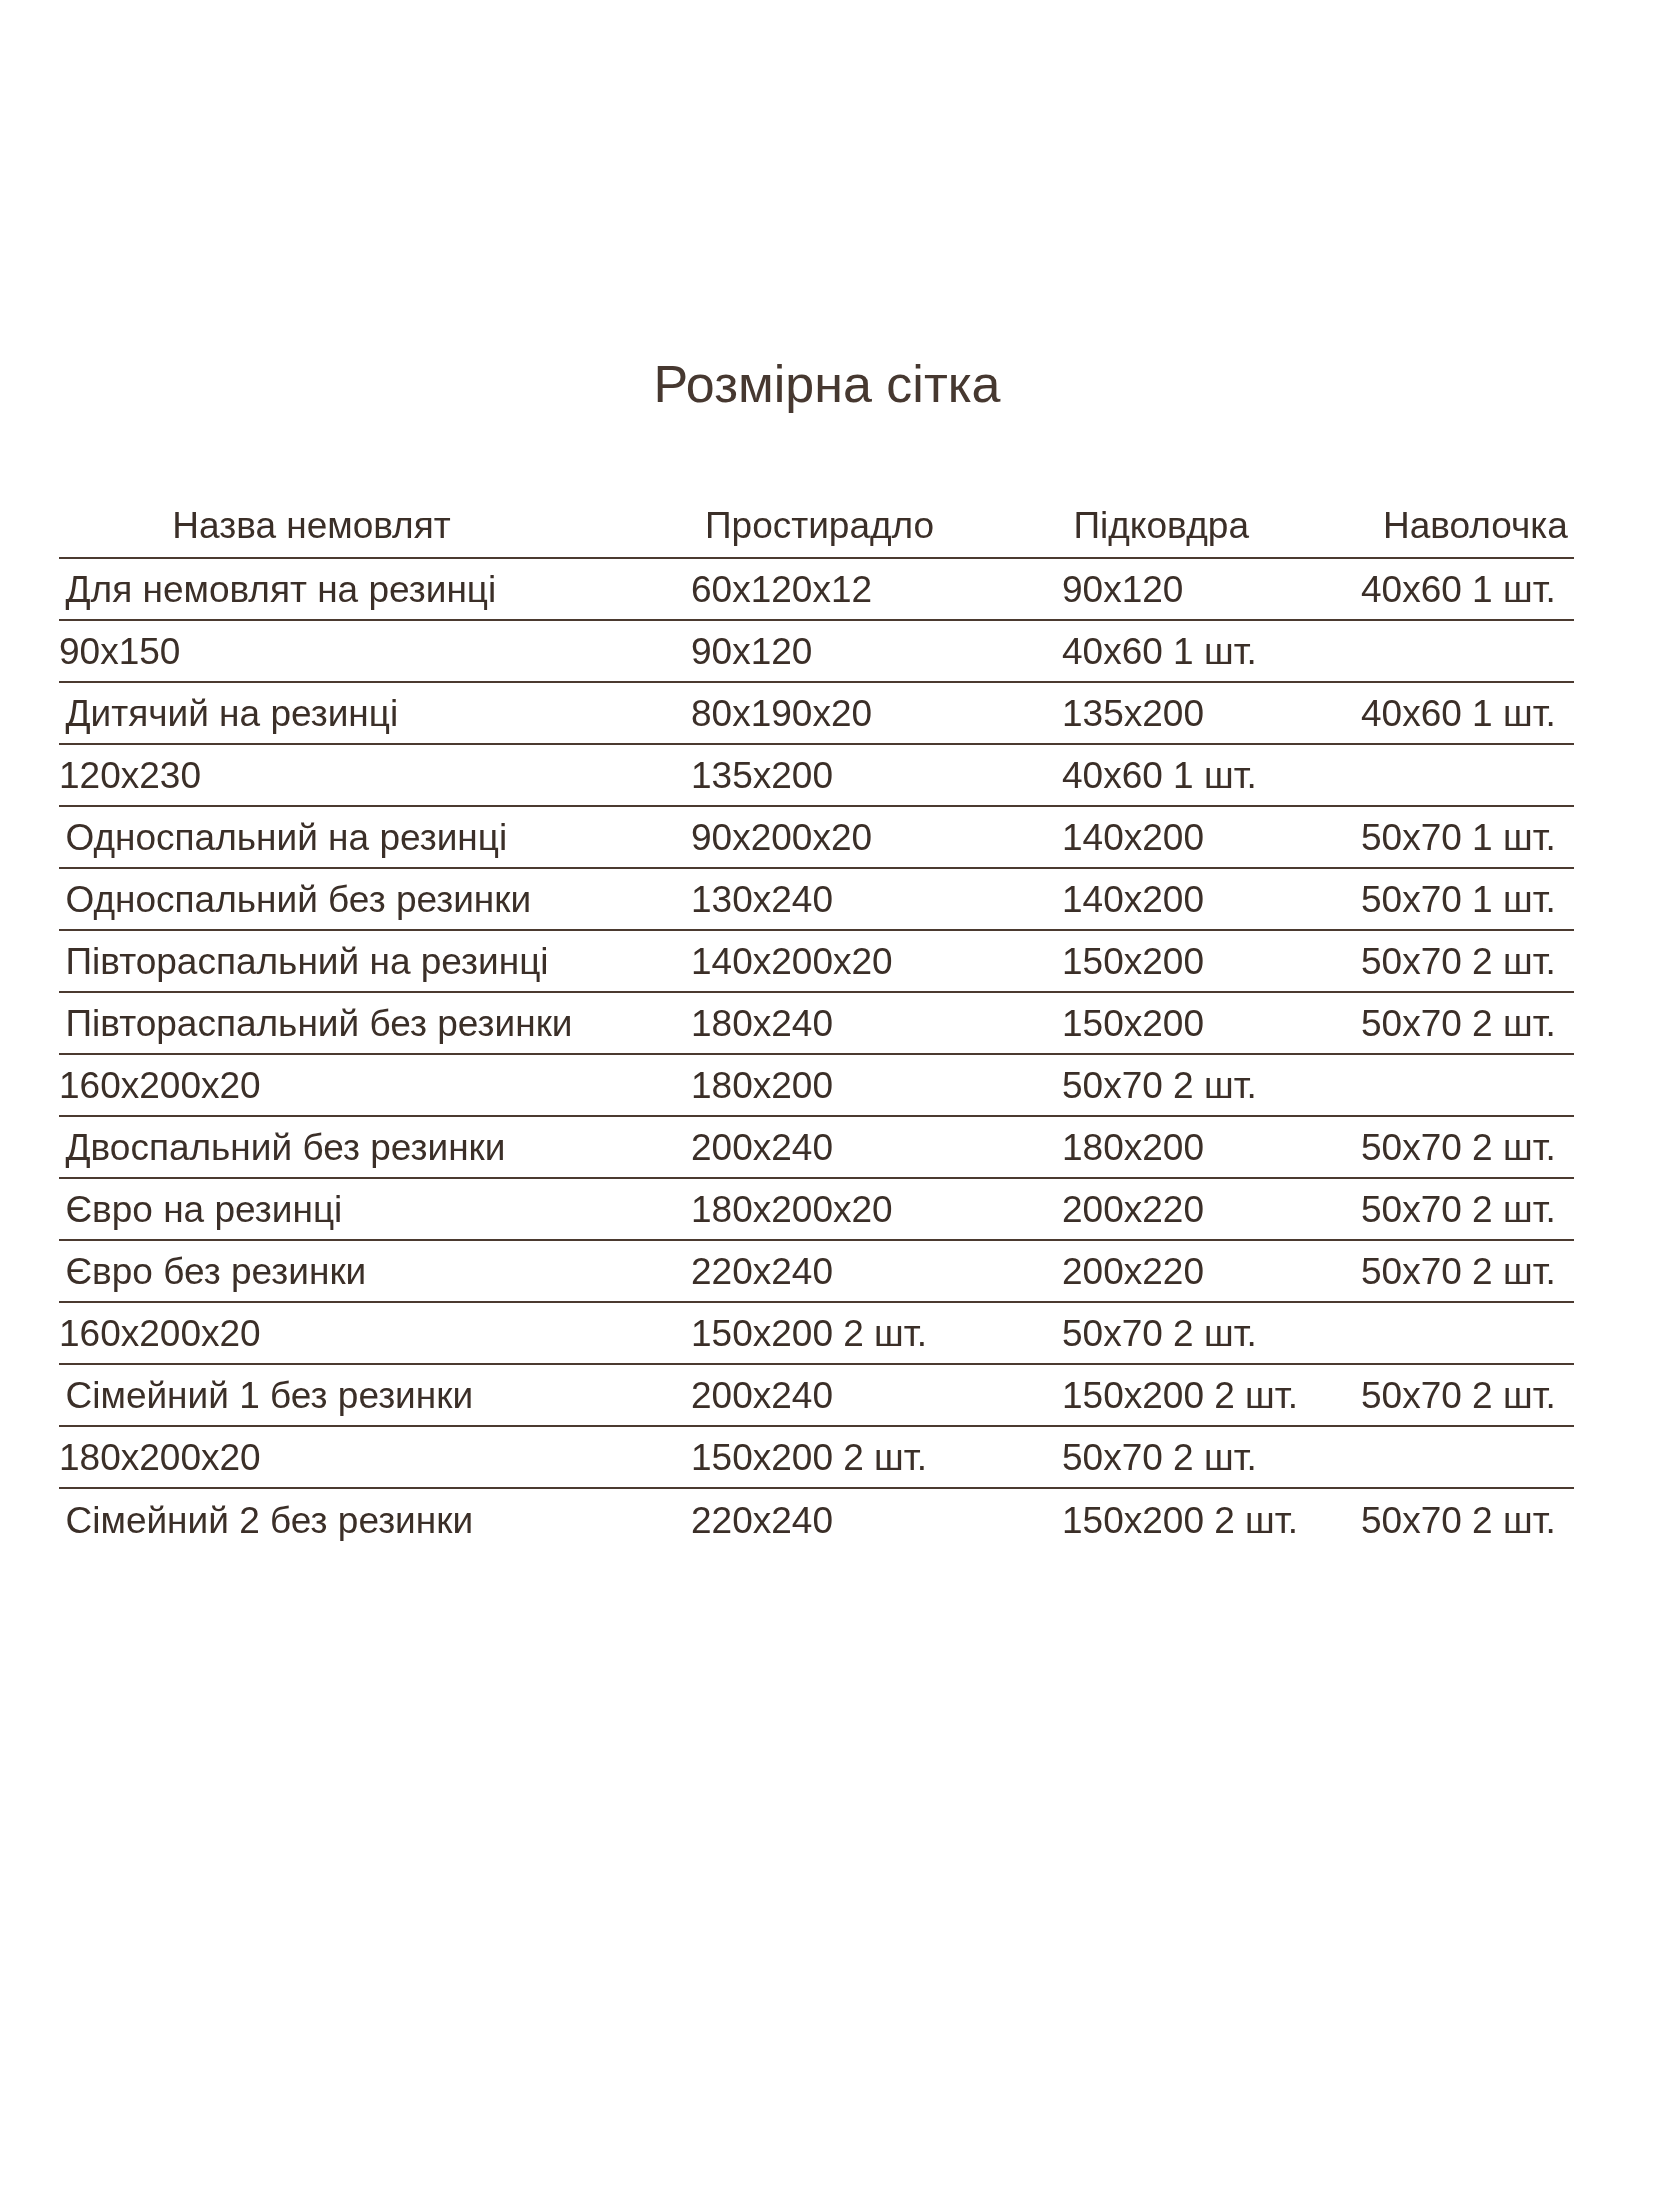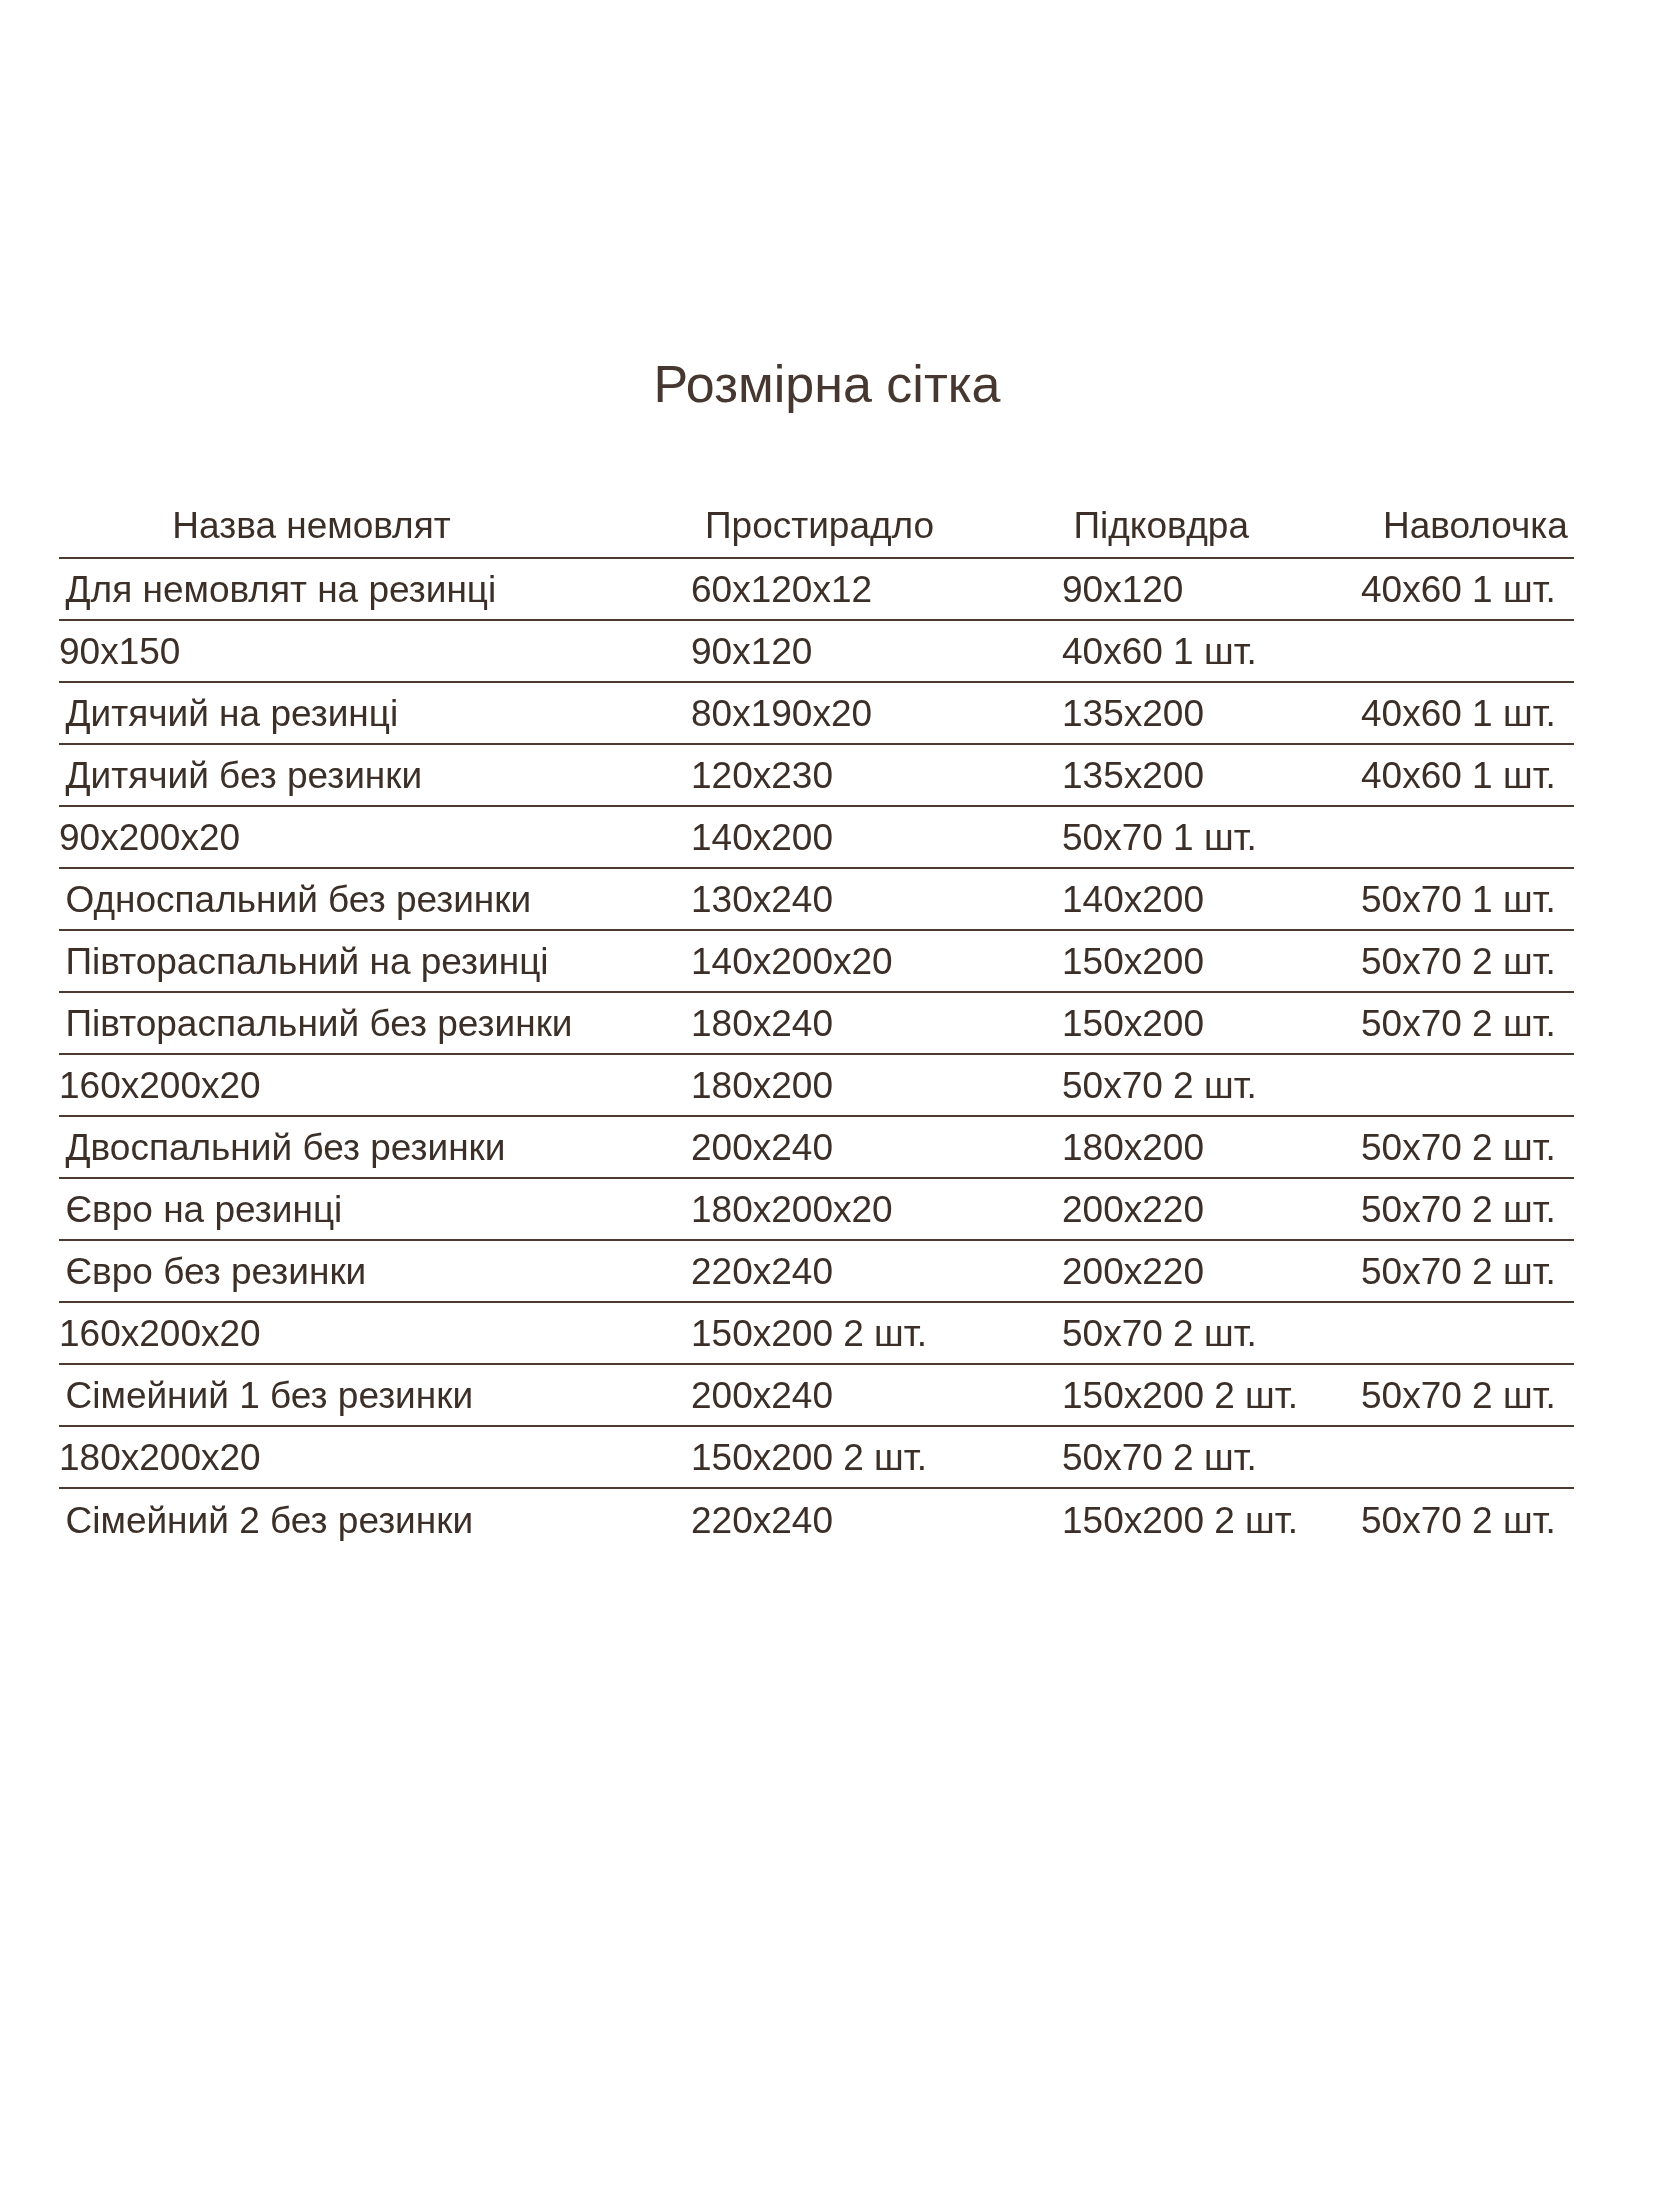--- a/index.html
+++ b/index.html
@@ -86,27 +86,27 @@
     </div>
 
     <div class="tr">
       <div class="td c1">Дитячий на резинці</div>
       <div class="td c2">80х190х20</div>
       <div class="td c3">135х200</div>
       <div class="td c4">40х60 1 шт.</div>
     </div>
 
     <div class="tr">
-      <div class="td c1">Дитячий без резинки</div>
       <div class="td c2">120х230</div>
       <div class="td c3">135х200</div>
       <div class="td c4">40х60 1 шт.</div>
     </div>
 
     <div class="tr">
+      <div class="td c1">Односпальний на резинці</div>
       <div class="td c2">90х200х20</div>
       <div class="td c3">140х200</div>
       <div class="td c4">50х70 1 шт.</div>
     </div>
 
     <div class="tr">
       <div class="td c1">Односпальний без резинки</div>
       <div class="td c2">130х240</div>
       <div class="td c3">140х200</div>
       <div class="td c4">50х70 1 шт.</div>

